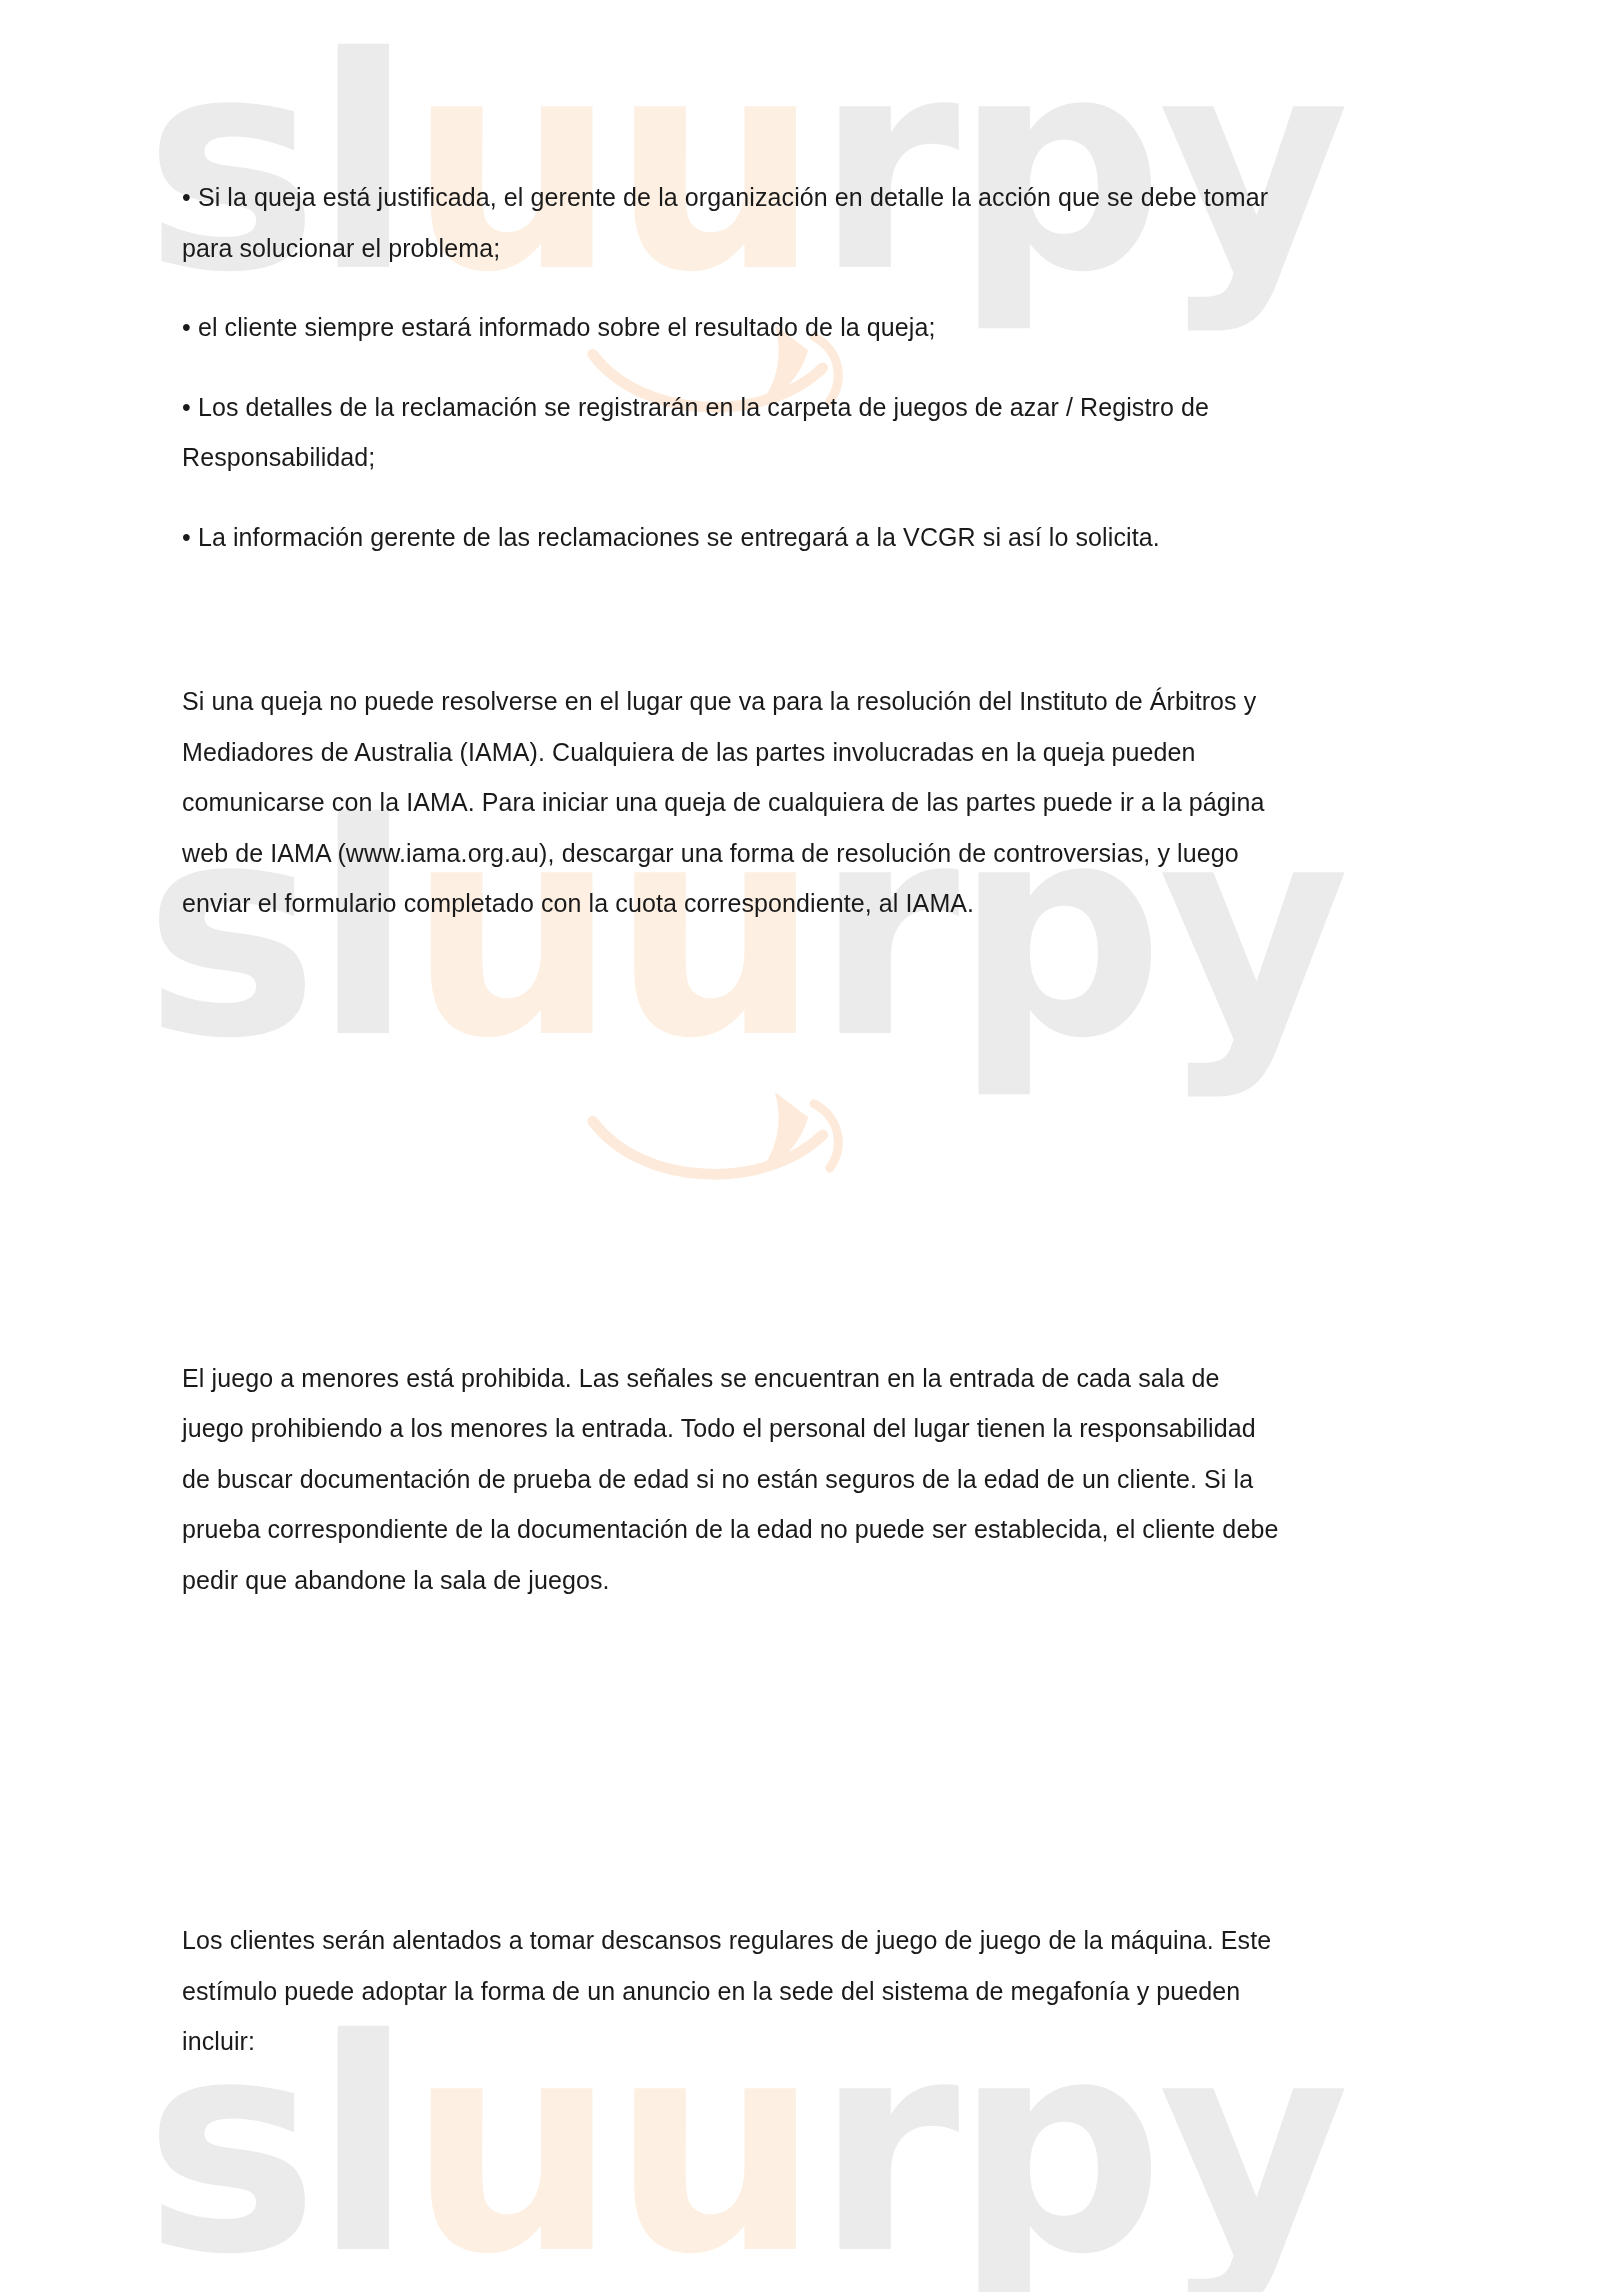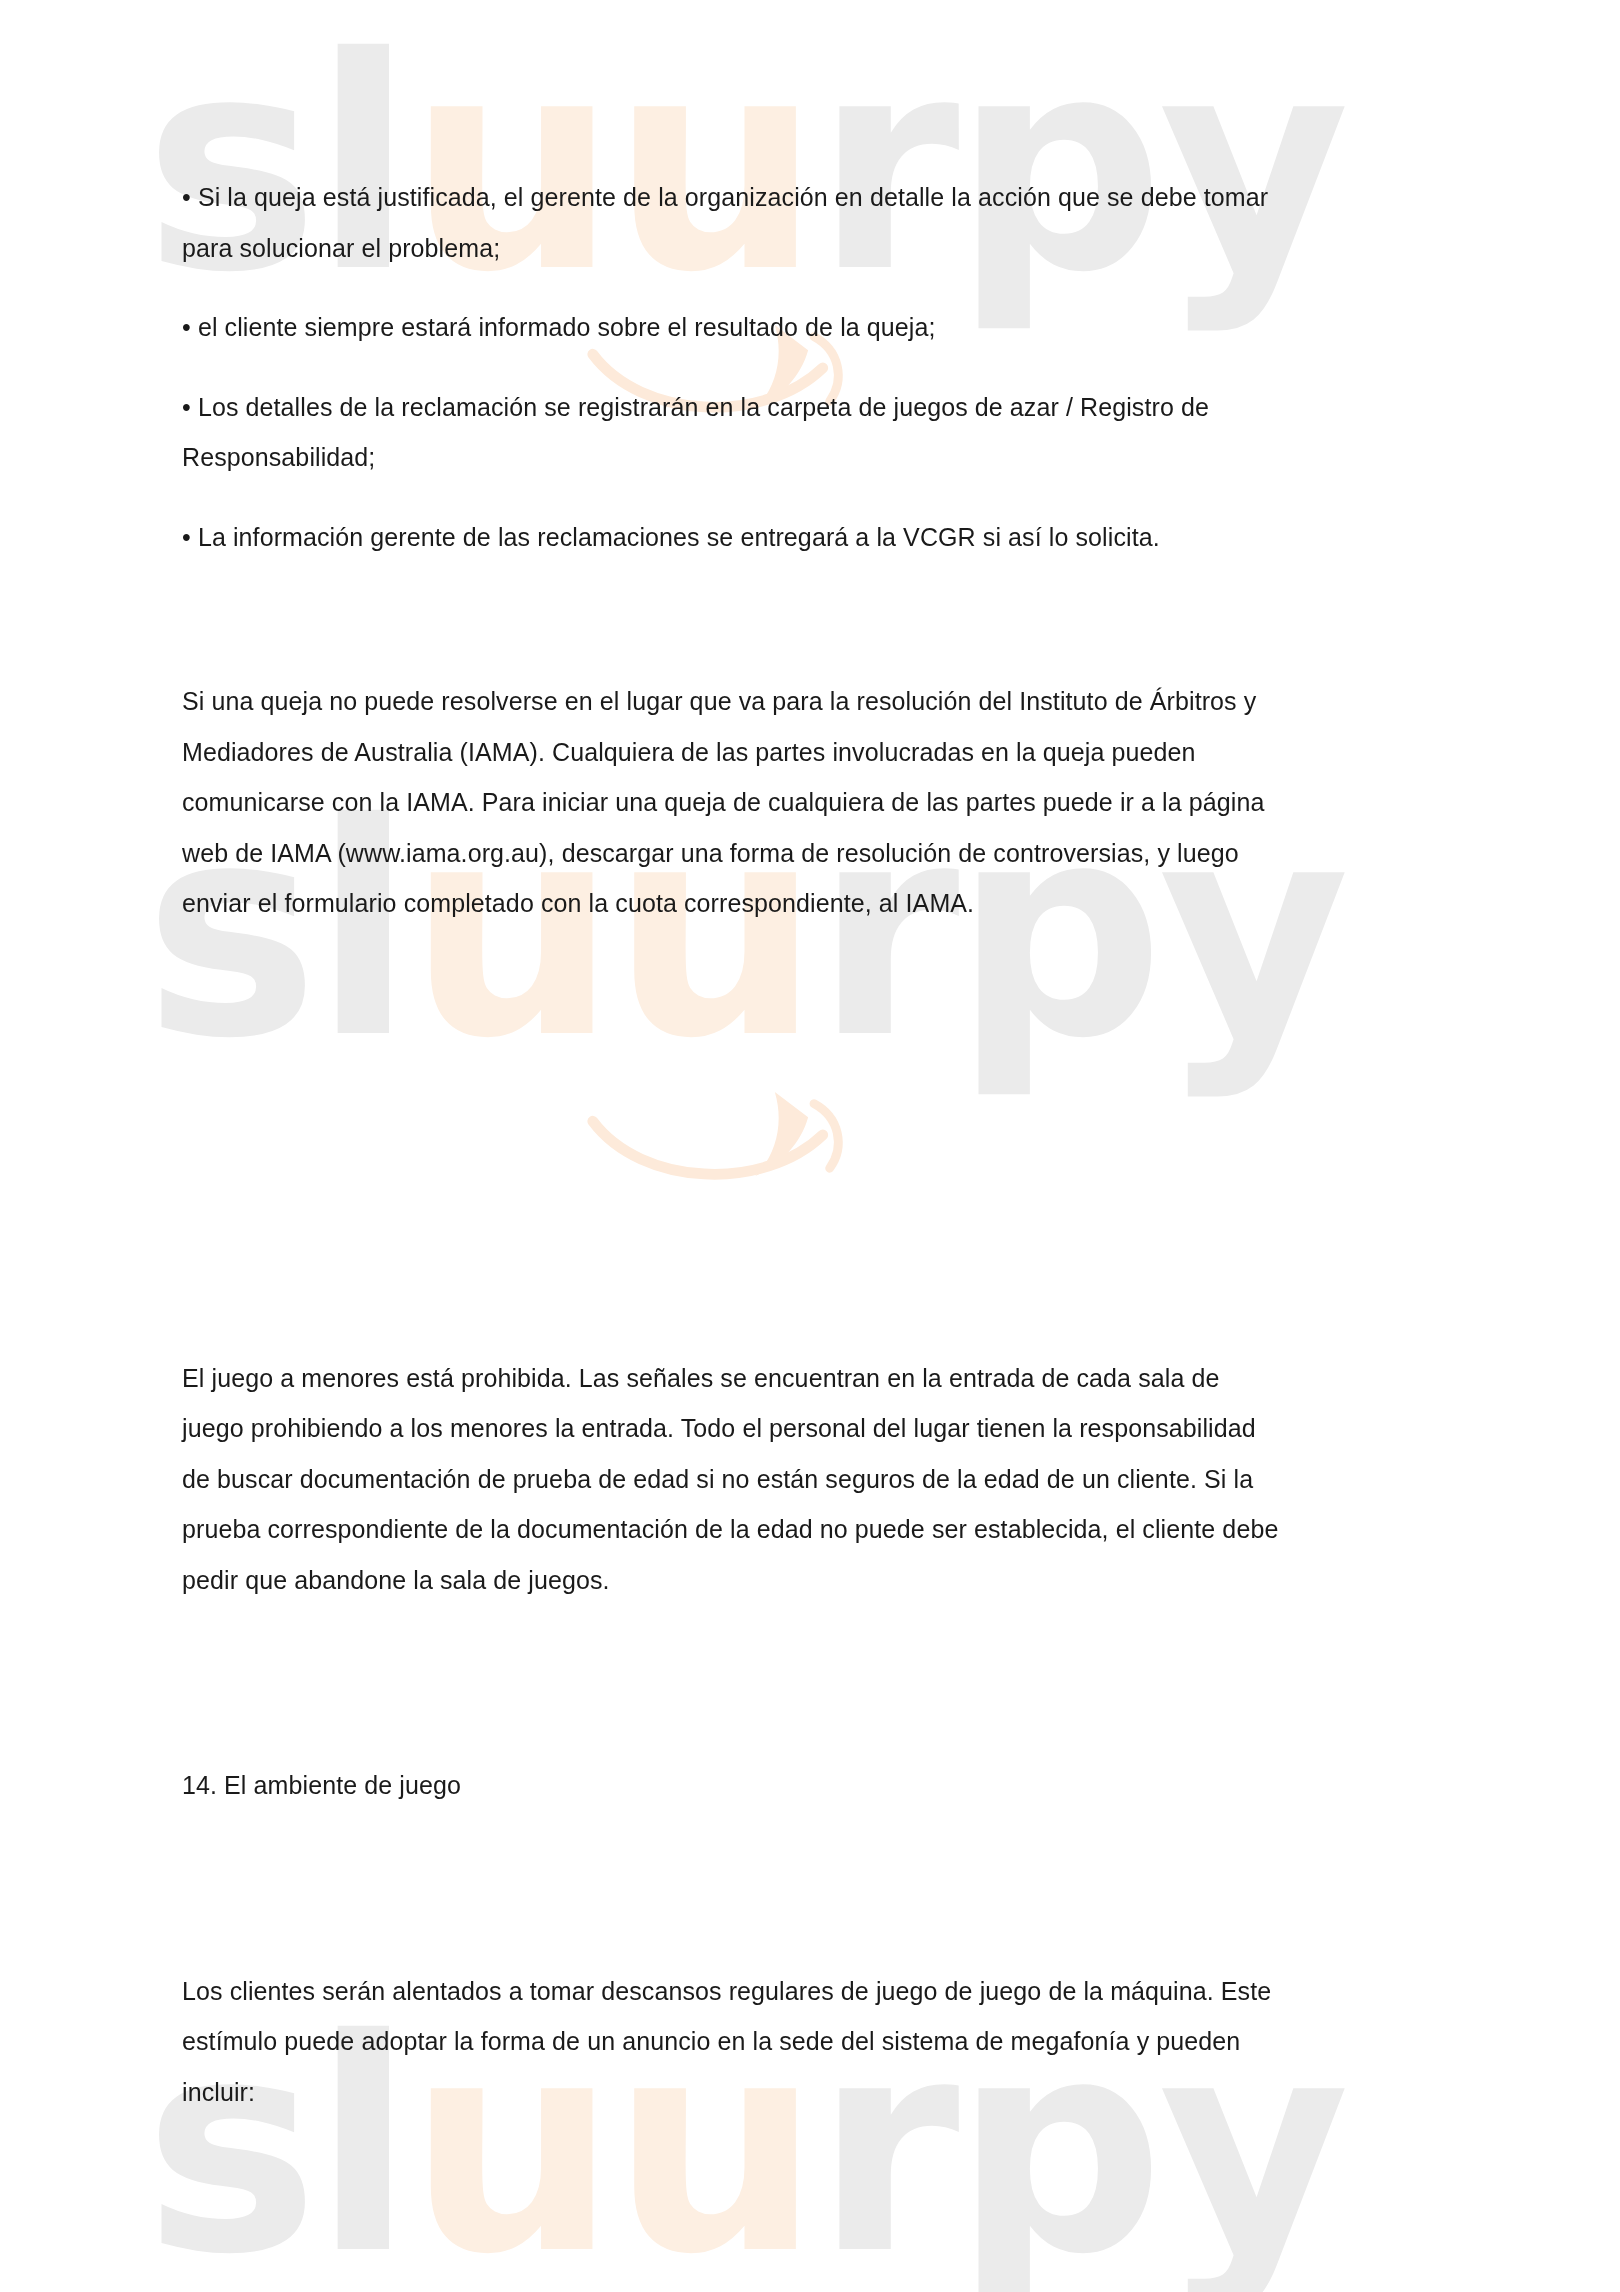--- a/index.html
+++ b/index.html
@@ -120,21 +120,20 @@
 
   <div class="gap-xl"></div>
 
 
   <div class="gap-xl"></div>
 
   <p class="para">El juego a menores está prohibida. Las señales se encuentran en la entrada de cada sala de juego prohibiendo a los menores la entrada. Todo el personal del lugar tienen la responsabilidad de buscar documentación de prueba de edad si no están seguros de la edad de un cliente. Si la prueba correspondiente de la documentación de la edad no puede ser establecida, el cliente debe pedir que abandone la sala de juegos.</p>
 
   <div class="gap-xl"></div>
 
-  <p class="para">14. El ambiente de juego</p>
 
   <div class="gap-xl"></div>
 
   <p class="para">Los clientes serán alentados a tomar descansos regulares de juego de juego de la máquina. Este estímulo puede adoptar la forma de un anuncio en la sede del sistema de megafonía y pueden incluir:</p>
   <div class="gap-sm"></div>
 
 </div>
 
 
 </body></html>

